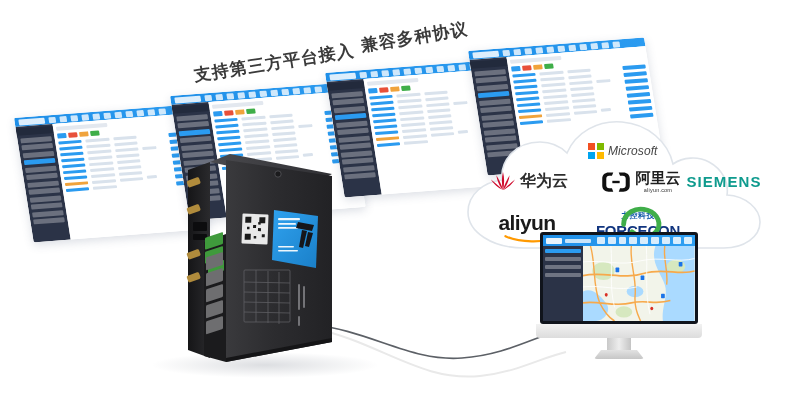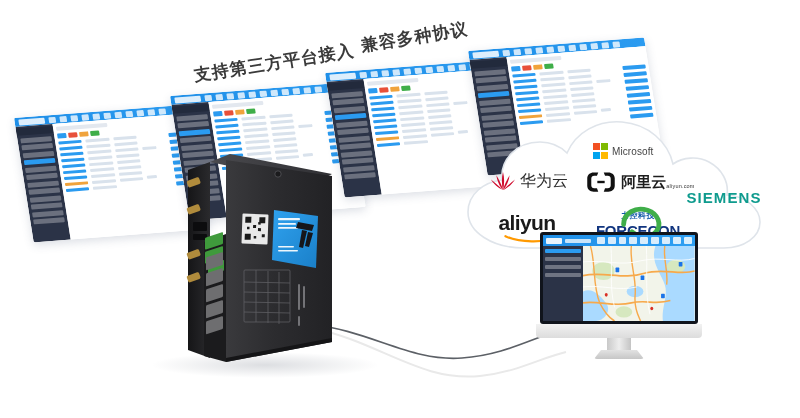--- a/index.html
+++ b/index.html
@@ -41,27 +41,27 @@
   .tcol .cell.o{background:#f0a33c;}
   .tcol.tags .cell{background:#2b9bf0;height:4px;}
 
   
   #cloud{position:absolute;left:452px;top:120px;width:320px;height:140px;}
   #cloud svg{position:absolute;inset:0;width:100%;height:100%;}
   .logo-item{position:absolute;display:flex;align-items:center;justify-content:center;gap:4px;}
 
   .ms-squares{display:grid;grid-template-columns:7px 7px;grid-template-rows:7px 7px;gap:1.5px;}
   .ms-squares i{display:block;}
-  .ms-label{font-size:10px;color:#454545;font-family:"Liberation Sans",sans-serif;letter-spacing:.1px;}
+  .ms-label{font-size:12px;color:#454545;font-family:"Liberation Sans",sans-serif;letter-spacing:.1px;font-style:italic;}
 
   .hw-fan{width:26px;height:20px;position:relative;}
-  .hw-text{font-size:16px;font-weight:400;color:#2d2d2d;font-family:"DejaVu Sans",sans-serif;letter-spacing:0;}
+  .hw-text{font-size:16px;font-weight:700;color:#2d2d2d;font-family:"DejaVu Sans",sans-serif;letter-spacing:0;}
 
   .ali-mark{width:32px;height:22px;position:relative;}
-  .ali-stack{display:flex;align-items:flex-end;line-height:1;}
+  .ali-stack{display:flex;flex-direction:column;align-items:center;line-height:1;}
   .ali-cn{font-size:15px;font-weight:700;color:#1d1d1d;font-family:"DejaVu Sans",sans-serif;}
   .ali-en{font-size:5.5px;color:#333;letter-spacing:.2px;margin-top:2px;font-family:"Liberation Sans",sans-serif;}
 
   .siemens{font-size:15px;font-weight:700;color:#0f9b8e;letter-spacing:1.1px;font-family:"Liberation Sans",sans-serif;}
 
   .amz{position:relative;}
   .amz-word{font-size:21px;font-weight:700;color:#1a1a1a;letter-spacing:-.6px;font-family:"Liberation Sans",sans-serif;}
 
   .fc{position:relative;text-align:center;}
   .fc-cn{font-size:8px;font-weight:700;color:#1159a8;letter-spacing:.4px;font-family:"DejaVu Sans",sans-serif;}
@@ -529,21 +529,21 @@
                    C29 22.5 32 20 32 16 Z" fill="#111111"></path>
           <rect x="13" y="10.7" width="8" height="2.6" fill="#111111"></rect>
         </svg>
       </span>
       <span class="ali-stack">
         <span class="ali-cn">阿里云</span>
         <span class="ali-en">aliyun.com</span>
       </span>
     </div>
 
-    <div class="logo-item" style="left:228px;top:66px;width:88px;height:22px;">
+    <div class="logo-item" style="left:228px;top:50px;width:88px;height:22px;">
       <span class="siemens">SIEMENS</span>
     </div>
 
     <div class="logo-item" style="left:20px;top:88px;width:110px;height:30px;">
       <span class="amz">
         <span class="amz-word">aliyun</span>
         <svg viewBox="0 0 80 16" width="80" height="14" style="position:absolute;left:6px;top:16px;">
           <path d="M2 4 C20 13 58 14 74 5" stroke="#ff9900" stroke-width="3.1" fill="none" stroke-linecap="round"></path>
           <path d="M74 5 L66 3.4 L70.5 9.5 Z" fill="#ff9900"></path>
         </svg>

